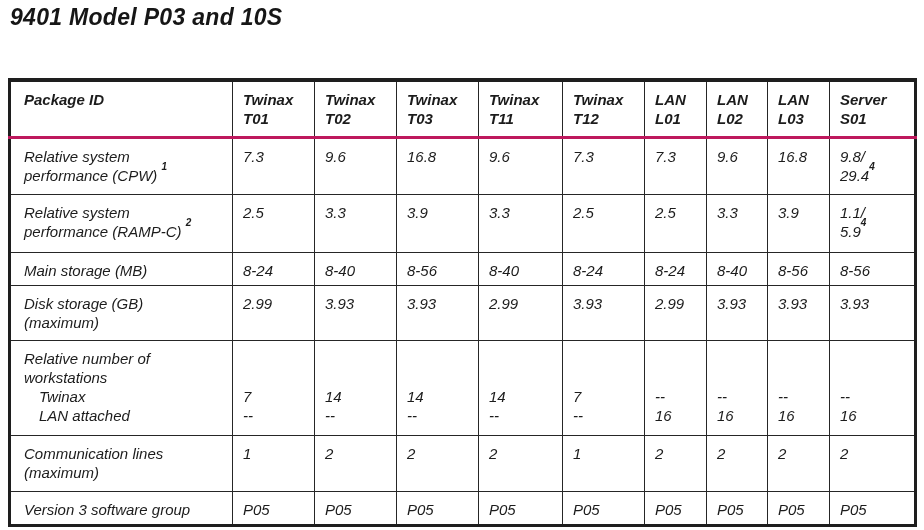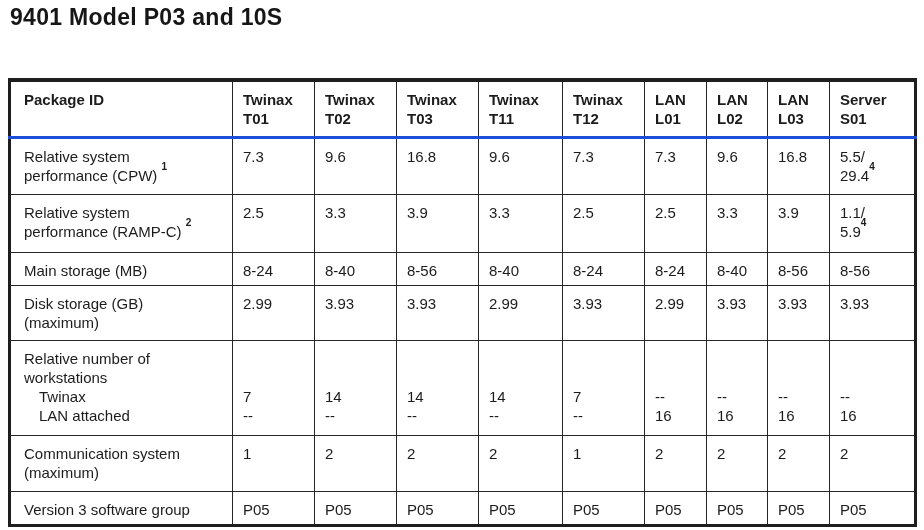--- a/index.html
+++ b/index.html
@@ -4,21 +4,21 @@
 <style>
   * { box-sizing: border-box; }
   html, body {
     margin: 0; padding: 0;
     width: 924px; height: 530px;
     background: #ffffff;
     font-family: "Liberation Sans", "DejaVu Sans", sans-serif;
     color: #1c1c1c;
     overflow: hidden;
   }
-  .page { position: relative; width: 924px; height: 442px; }
+  .page { position: relative; width: 924px; height: 442px; font-style: italic; }
 
   .doc-title {
     position: absolute;
     left: 10px; top: 4px;
     font-size: 23px;
     font-weight: bold;
     letter-spacing: 0.3px;
     margin: 0;
     color: #161616;
   }
@@ -37,21 +37,21 @@
     vertical-align: top;
     text-align: left;
     font-size: 15px;
     line-height: 19px;
     padding: 8px 5px 4px 10px;
     font-weight: normal;
     overflow: hidden;
   }
   .spec thead th {
     font-weight: bold;
-    border-bottom: 3px solid #1d4ed8;
+    border-bottom: 3px solid #be185d;
   }
   .spec th:first-child, .spec td:first-child { padding-left: 13px; }
 
   .spec thead tr       { height: 57px; }
   .spec tbody tr:nth-child(1) { height: 57px; }
   .spec tbody tr:nth-child(2) { height: 58px; }
   .spec tbody tr:nth-child(3) { height: 33px; margin-top: 18px; }
   .spec tbody tr:nth-child(4) { height: 55px; }
   .spec tbody tr:nth-child(5) { height: 95px; }
   .spec tbody tr:nth-child(6) { height: 56px; }
@@ -153,21 +153,21 @@
           <td>
             <div class="line"><span>7.3</span></div>
           </td>
           <td>
             <div class="line"><span>9.6</span></div>
           </td>
           <td>
             <div class="line"><span>16.8</span></div>
           </td>
           <td>
-            <div class="line"><span>5.5/</span></div>
+            <div class="line"><span>9.8/</span></div>
             <div class="line"><span>29.4</span><sup class="fnote">4</sup></div>
           </td>
         </tr>
         <tr>
           <td>
             <div class="line"><span>Relative system</span></div>
             <div class="line"><span>performance (RAMP-C) </span><sup class="fnote">2</sup></div>
           </td>
           <td>
             <div class="line"><span>2.5</span></div>
@@ -320,21 +320,21 @@
           </td>
           <td>
             <div class="line"><span></span></div>
             <div class="line"><span></span></div>
             <div class="line"><span>--</span></div>
             <div class="line"><span>16</span></div>
           </td>
         </tr>
         <tr>
           <td>
-            <div class="line"><span>Communication system</span></div>
+            <div class="line"><span>Communication lines</span></div>
             <div class="line"><span>(maximum)</span></div>
           </td>
           <td>
             <div class="line"><span>1</span></div>
           </td>
           <td>
             <div class="line"><span>2</span></div>
           </td>
           <td>
             <div class="line"><span>2</span></div>

